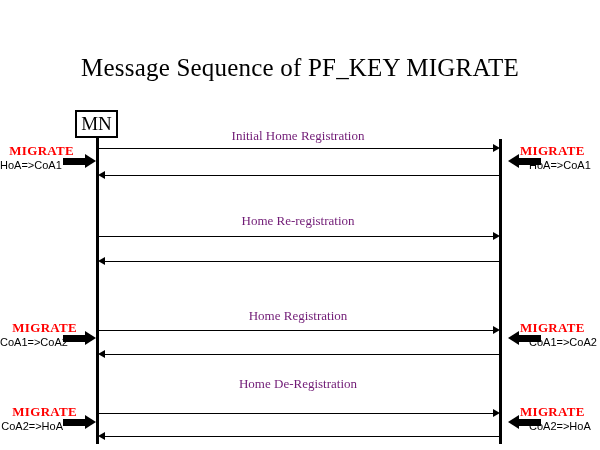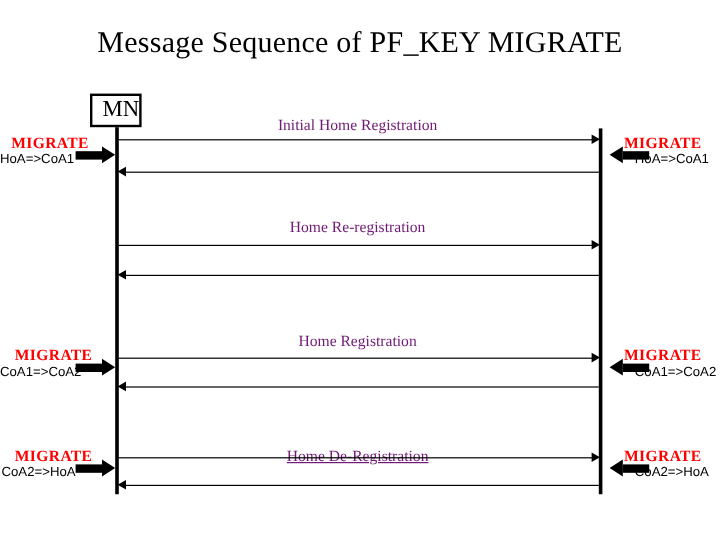--- a/index.html
+++ b/index.html
@@ -8,20 +8,21 @@
     background: #ffffff;
   }
   #canvas {
     position: relative;
     width: 600px;
     height: 412px;
     background: #ffffff;
     overflow: hidden;
     font-family: "Liberation Serif", "DejaVu Serif", serif;
     color: #000000;
+    margin-top: 32px;
   }
 
   
   .title {
     position: absolute;
     left: 0;
     top: 22px;
     width: 600px;
     text-align: center;
     font-family: "Liberation Serif", "DejaVu Serif", serif;
@@ -30,21 +31,21 @@
     letter-spacing: 0.2px;
     color: #000000;
     white-space: nowrap;
   }
 
   
   .actor-box {
     position: absolute;
     border: 2px solid #000000;
     background: #ffffff;
-    text-align: right;
+    text-align: center;
     font-family: "Liberation Serif", "DejaVu Serif", serif;
     font-size: 19px;
     line-height: 24px;
     color: #000000;
     box-sizing: border-box;
   }
   #actor-mn { left: 75px;  top: 78px;  width: 43px; height: 28px; }
   #actor-ha { left: 474px; top: 80px;  width: 44px; height: 27px; }
 
   
@@ -184,21 +185,21 @@
   <div class="msg-line" style="left:102px; top:229px; width:397px;"></div>
   <div class="arrowhead left" style="left:98px; top:225px;"></div>
 
   <div class="msg-label" style="left:198px; top:276px; width:200px;">Home Registration</div>
   <div class="msg-line" style="left:99px; top:298px; width:395px;"></div>
   <div class="arrowhead right" style="left:493px; top:294px;"></div>
 
   <div class="msg-line" style="left:102px; top:322px; width:397px;"></div>
   <div class="arrowhead left" style="left:98px; top:318px;"></div>
 
-  <div class="msg-label" style="left:198px; top:372px; width:200px;text-decoration:underline;">Home De-Registration</div>
+  <div class="msg-label" style="left:198px; top:344px; width:200px;">Home De-Registration</div>
   <div class="msg-line" style="left:99px; top:381px; width:395px;"></div>
   <div class="arrowhead right" style="left:493px; top:377px;"></div>
 
   <div class="msg-line" style="left:102px; top:404px; width:397px;"></div>
   <div class="arrowhead left" style="left:98px; top:400px;"></div>
 
   <div class="migrate-group migrate-left" style="left:0px; top:111px; width:92px;">
     <div class="migrate-title" style="color:#FF0000; padding-right:18px;">MIGRATE</div>
     <div class="migrate-sub" style="padding-right:34px;">HoA=&gt;CoA1</div>
   </div>

